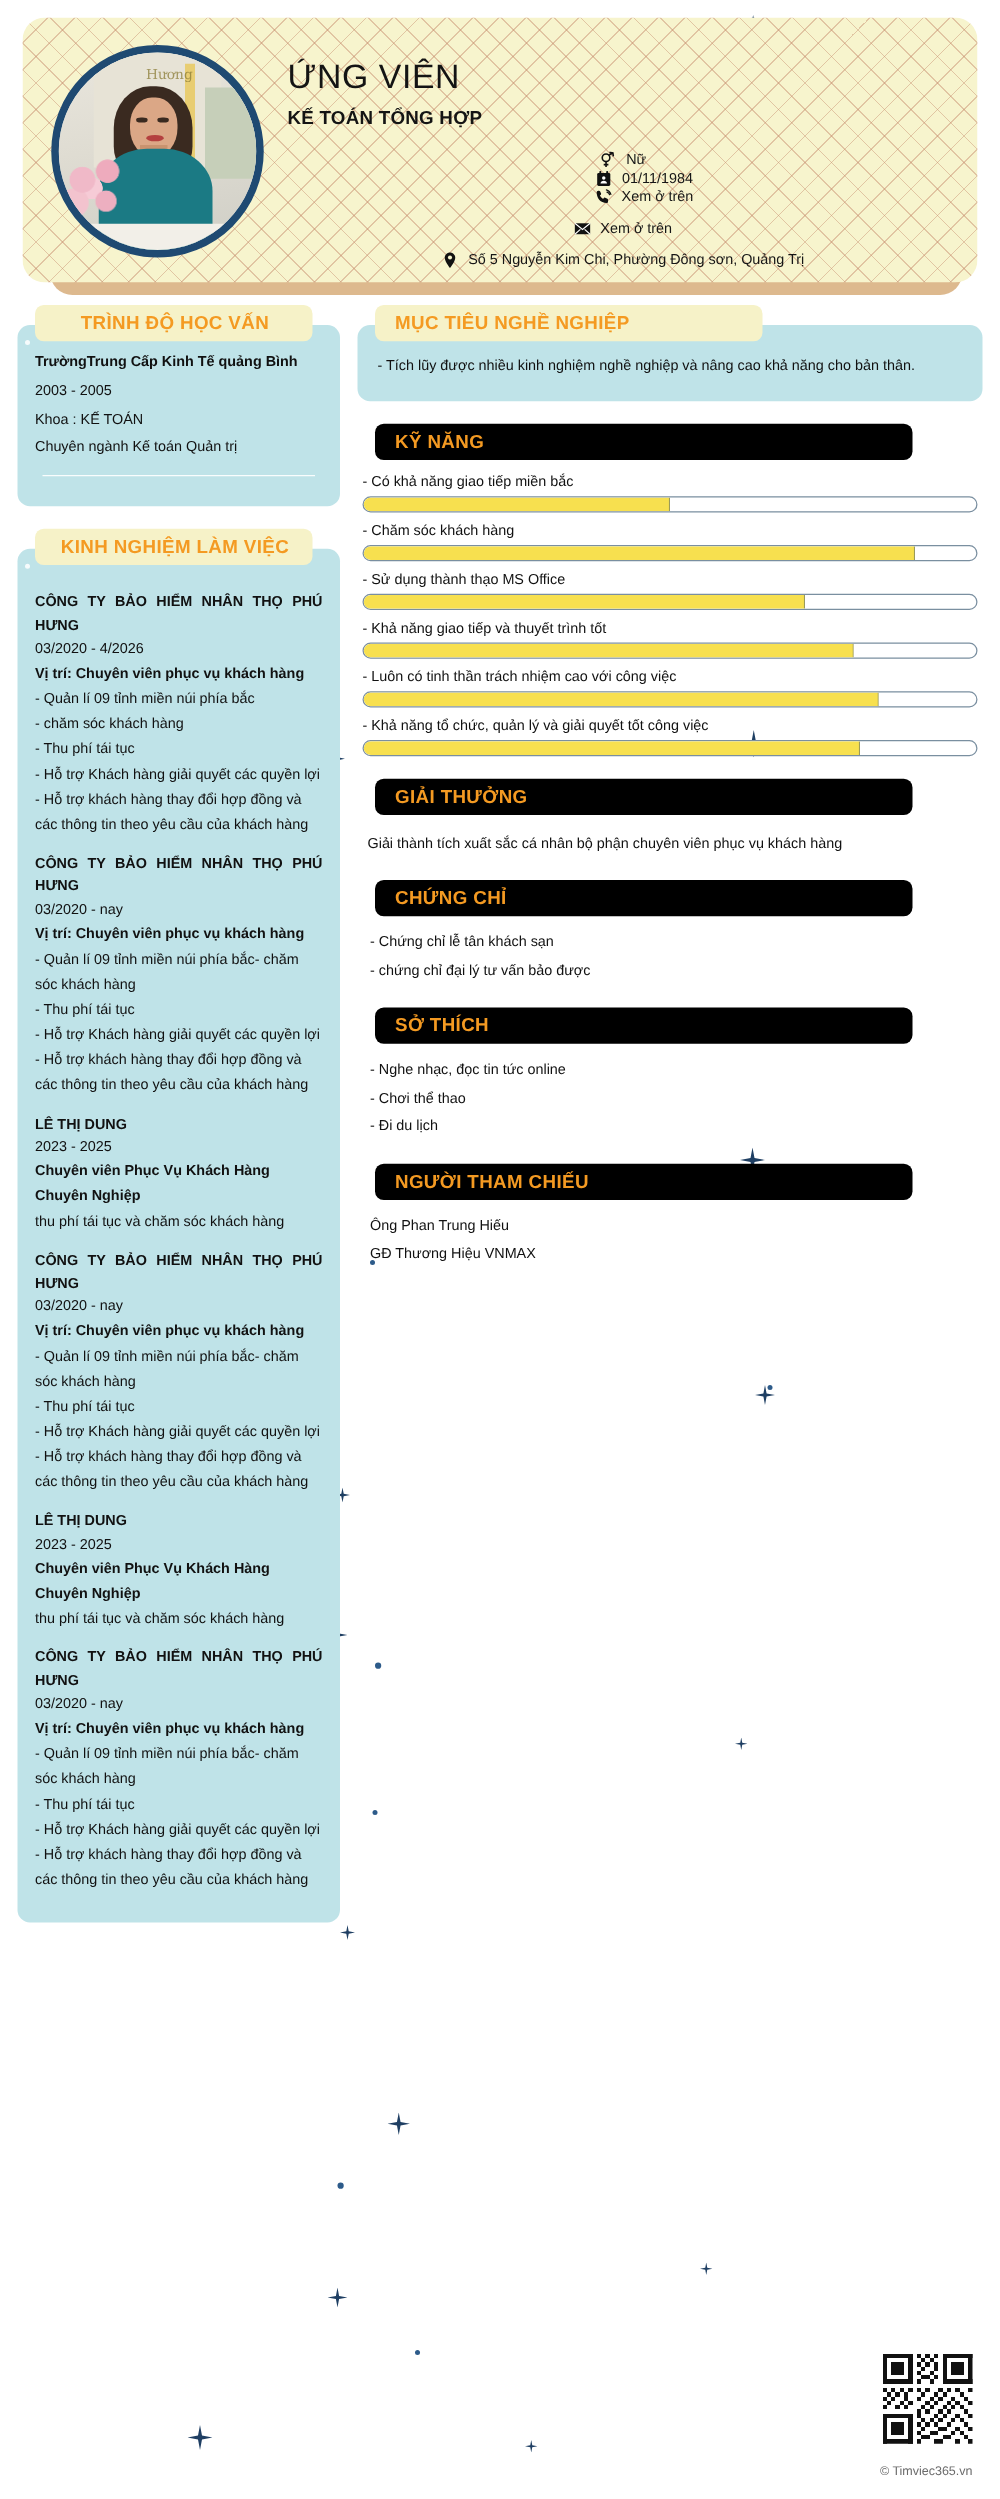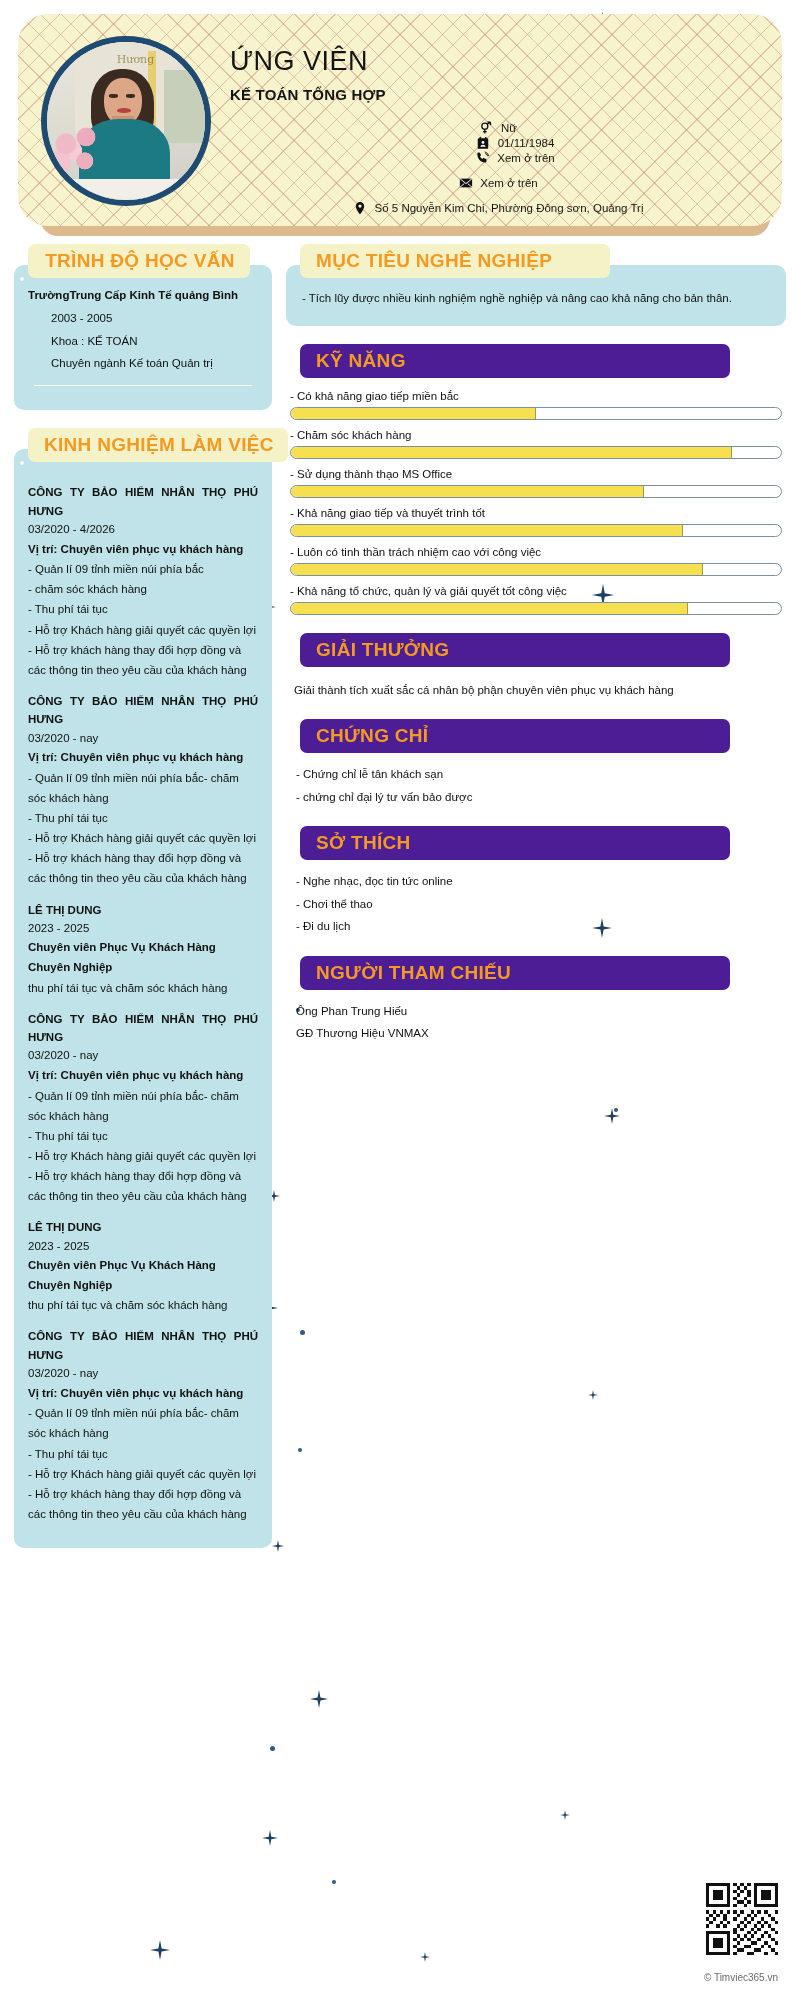--- a/index.html
+++ b/index.html
@@ -31,21 +31,21 @@
     position: absolute;
     left: 40px; right: 30px; top: 28px; bottom: -10px;
     background: #ddb98e;
     border-radius: 18px;
     z-index: 0;
   }
   .header {
     position: relative;
     z-index: 1;
     height: 212px;
-    border-radius: 30px;
+    border-radius: 18px;
     background-color: #f7f4cd;
     background-image:
       repeating-linear-gradient(45deg, rgba(198,140,110,.45) 0 1px, transparent 1px 15px),
       repeating-linear-gradient(-45deg, rgba(198,140,110,.45) 0 1px, transparent 1px 15px);
     overflow: hidden;
   }
   .avatar-frame {
     position: absolute;
     left: 23px; top: 22px;
     width: 170px; height: 170px;
@@ -90,38 +90,38 @@
   .sec-head {
     position: relative;
     z-index: 3;
     background: #f6f2c8;
     border-radius: 7px;
     padding: 6px 14px 6px 16px;
     display: inline-block;
     min-width: 62%;
     margin-left: 14px;
   }
-  .sec-head.blue { background: #4c1d95; }
+  .sec-head.blue { background: #000000; text-decoration: underline; }
   .sec-head.wide { min-width: 86%; }
-  .sec-title { color: #f49a22; font-size: 19px; font-weight: 700; letter-spacing: .3px; white-space: nowrap; }
+  .sec-title { color: #f49a22; font-size: 15px; font-weight: 700; letter-spacing: .3px; white-space: nowrap; }
   .sec-title.center { text-align: center; }
 
   .sec-body {
     position: relative;
     margin-top: -13px;
     background: #bfe3e8;
     border-radius: 10px;
     padding: 22px 14px 24px 14px;
     z-index: 2;
   }
   .sec-body .dotdeco { position: absolute; left: 6px; top: 12px; width: 4px; height: 4px; border-radius: 50%; background: #ffffff; opacity: .85; }
 
   .line-b { font-size: 11.5px; font-weight: 700; color: #111; line-height: 1.55; }
   .line-n { font-size: 11.5px; color: #111; line-height: 1.55; }
-  .line-n.loose, .line-b.loose { margin-top: 5px; margin-left: 23px; }
+  .line-n.loose, .line-b.loose { margin-top: 5px; }
   .divider { height: 1px; background: #ffffff; opacity: .9; margin: 12px 6px 0 6px; }
 
   .job { margin-top: 12px; }
   .job:first-child { margin-top: 0; }
   .job-title { font-size: 11.5px; font-weight: 700; color: #111; line-height: 1.6; text-align: justify; }
   .job-date { font-size: 11.5px; color: #111; line-height: 1.7; }
   .job-pos { font-size: 11.5px; font-weight: 700; color: #111; line-height: 1.7; }
   .job-b { font-size: 11.5px; color: #111; line-height: 1.75; }
 
   

